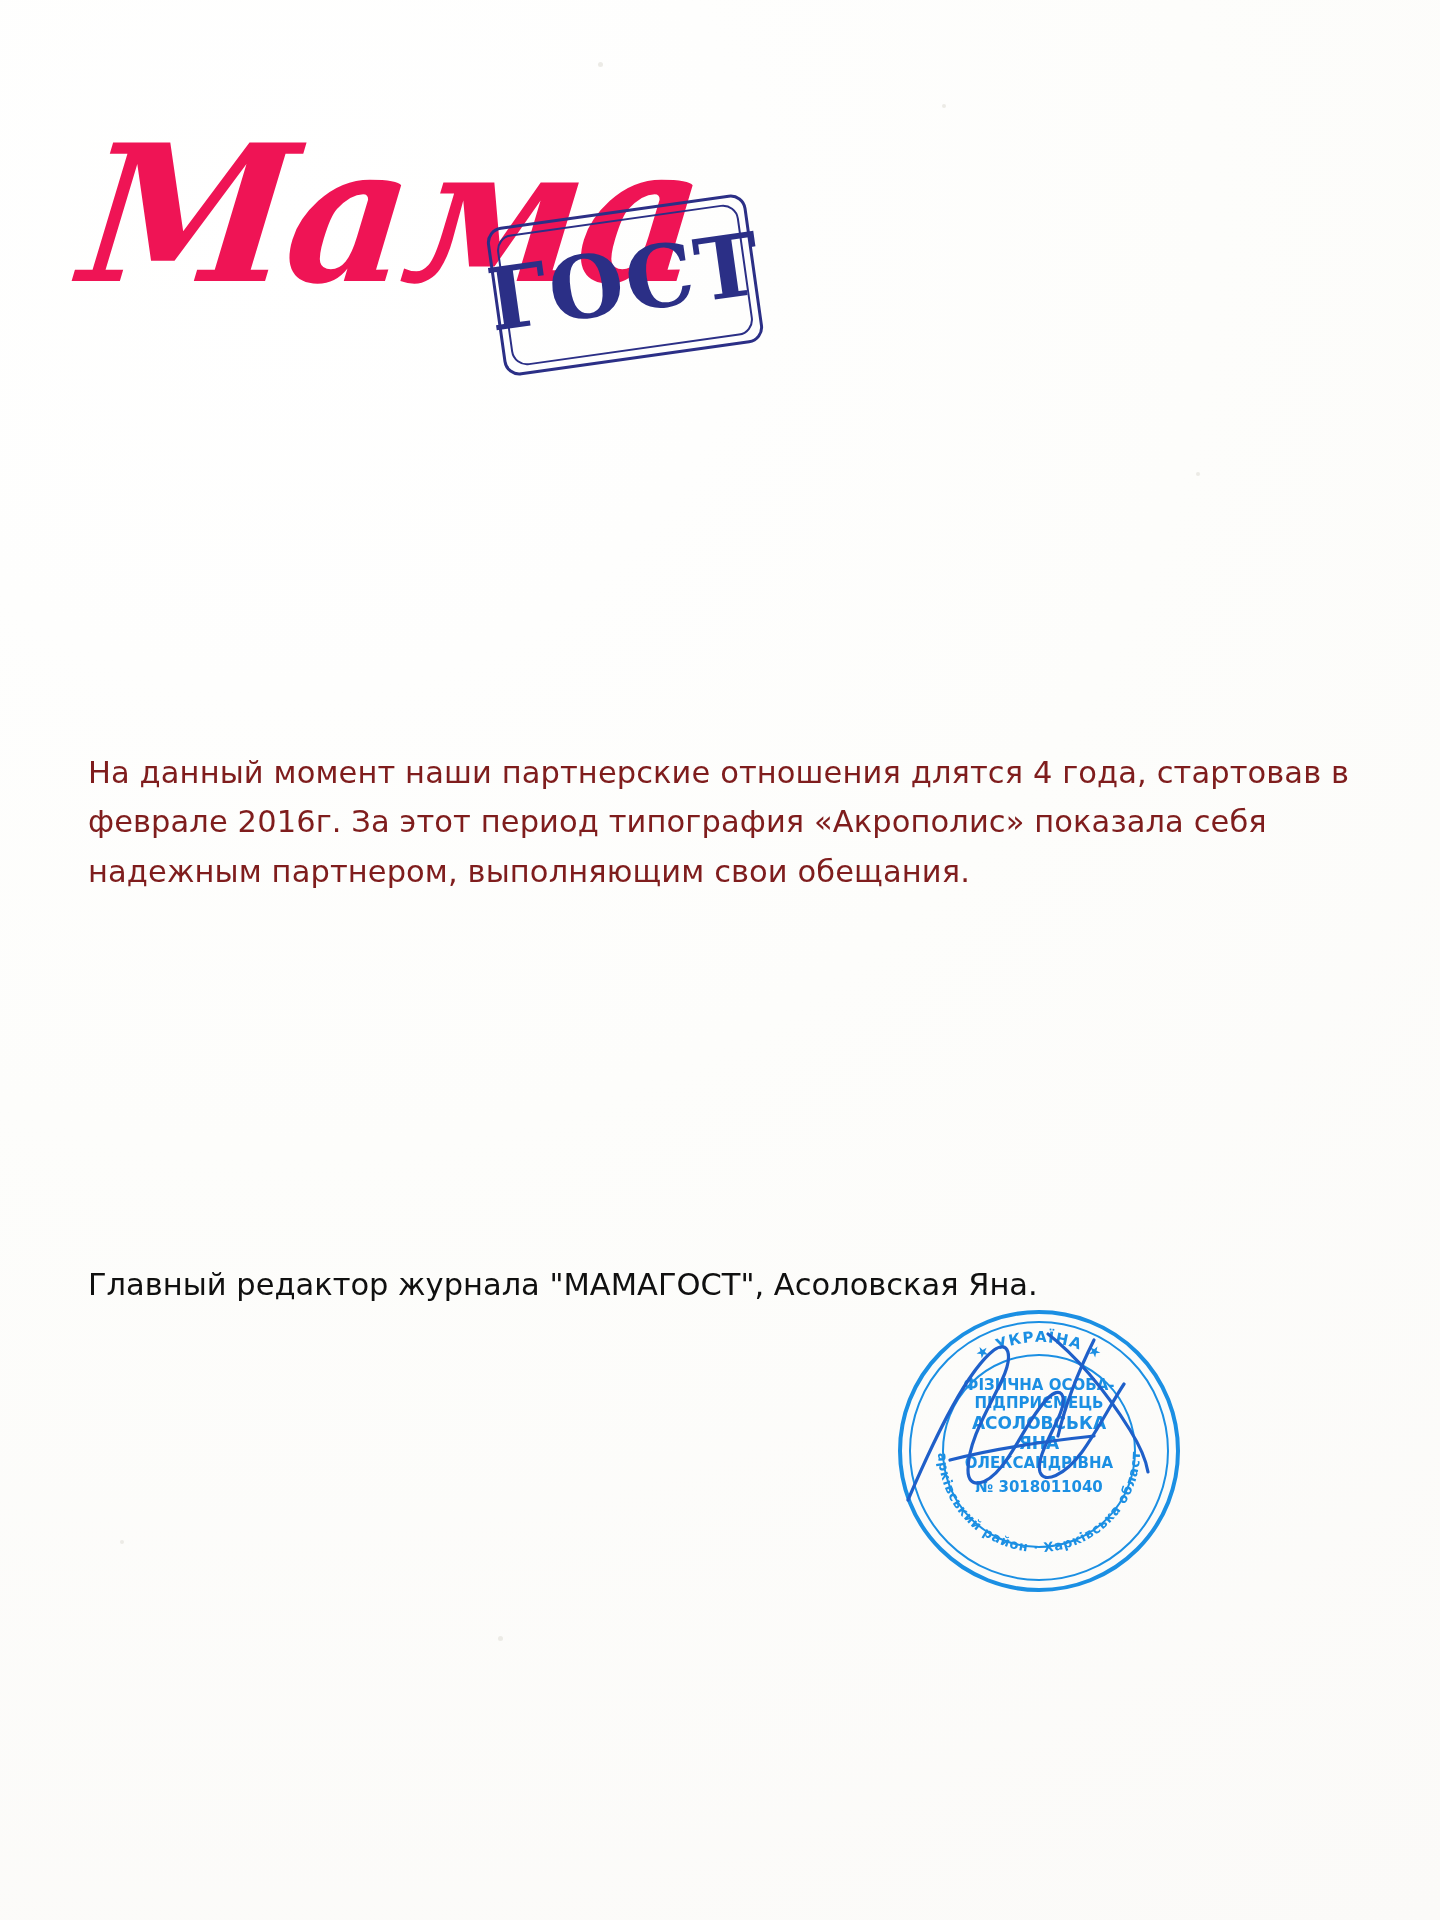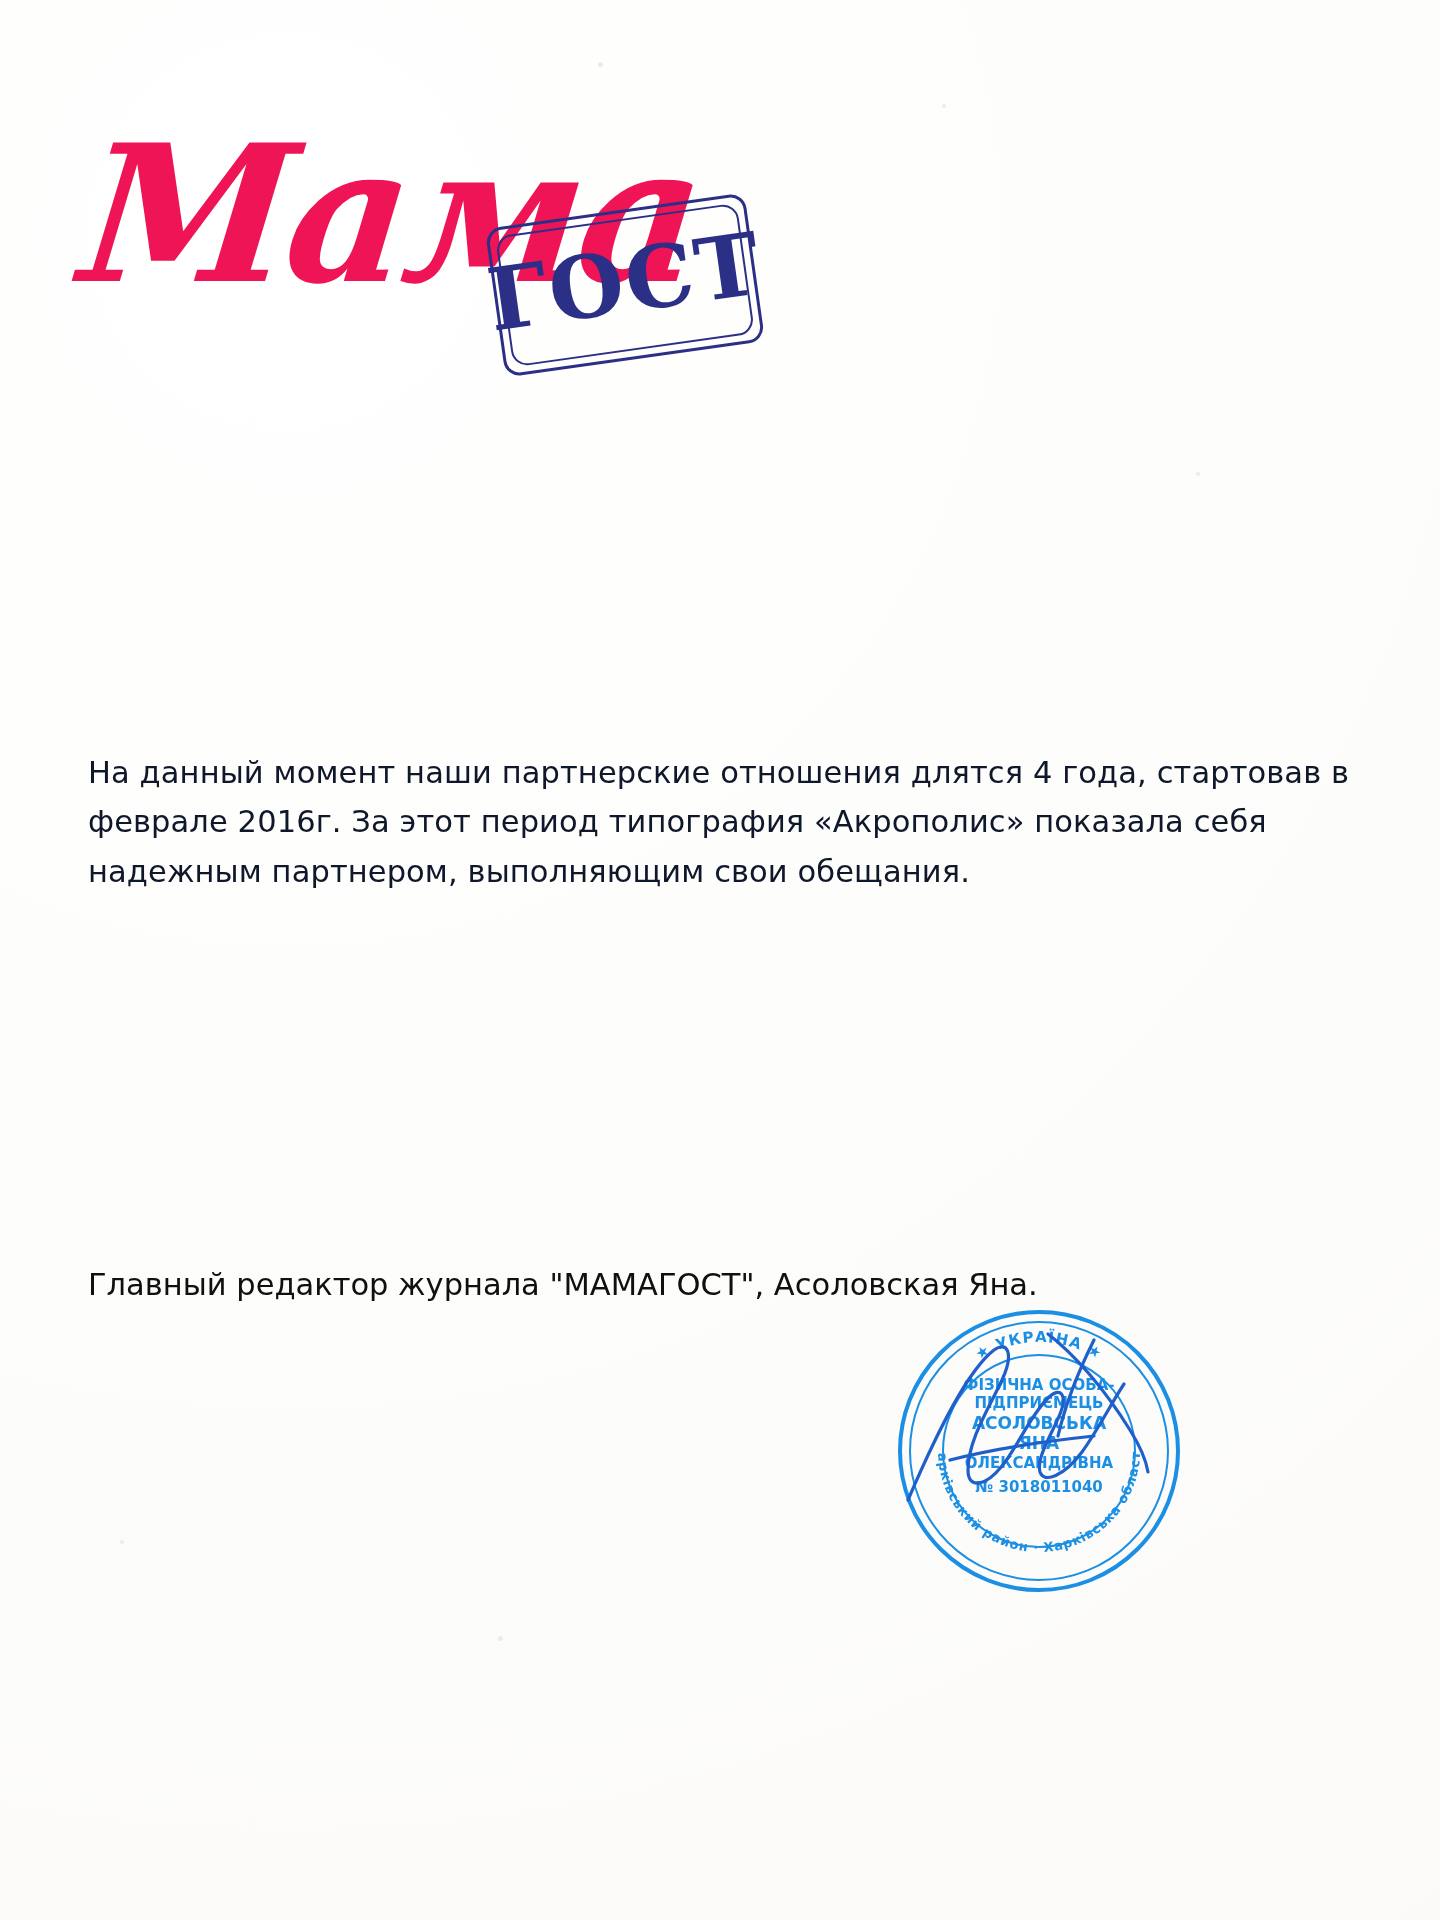--- a/index.html
+++ b/index.html
@@ -82,21 +82,21 @@
   .letter-body {
     position: absolute;
     left: 88px;
     top: 748px;
     width: 1320px;
   }
   .para {
     font-family: "DejaVu Sans", sans-serif;
     font-size: 30.5px;
     line-height: 1.62;
-    color: #0f172a;
+    color: #7f1d1d;
     margin: 0 0 34px 0;
     letter-spacing: 0.1px;
   }
 
   .signature-line {
     position: absolute;
     left: 88px;
     top: 1262px;
     width: 1200px;
     font-family: "DejaVu Sans", sans-serif;

